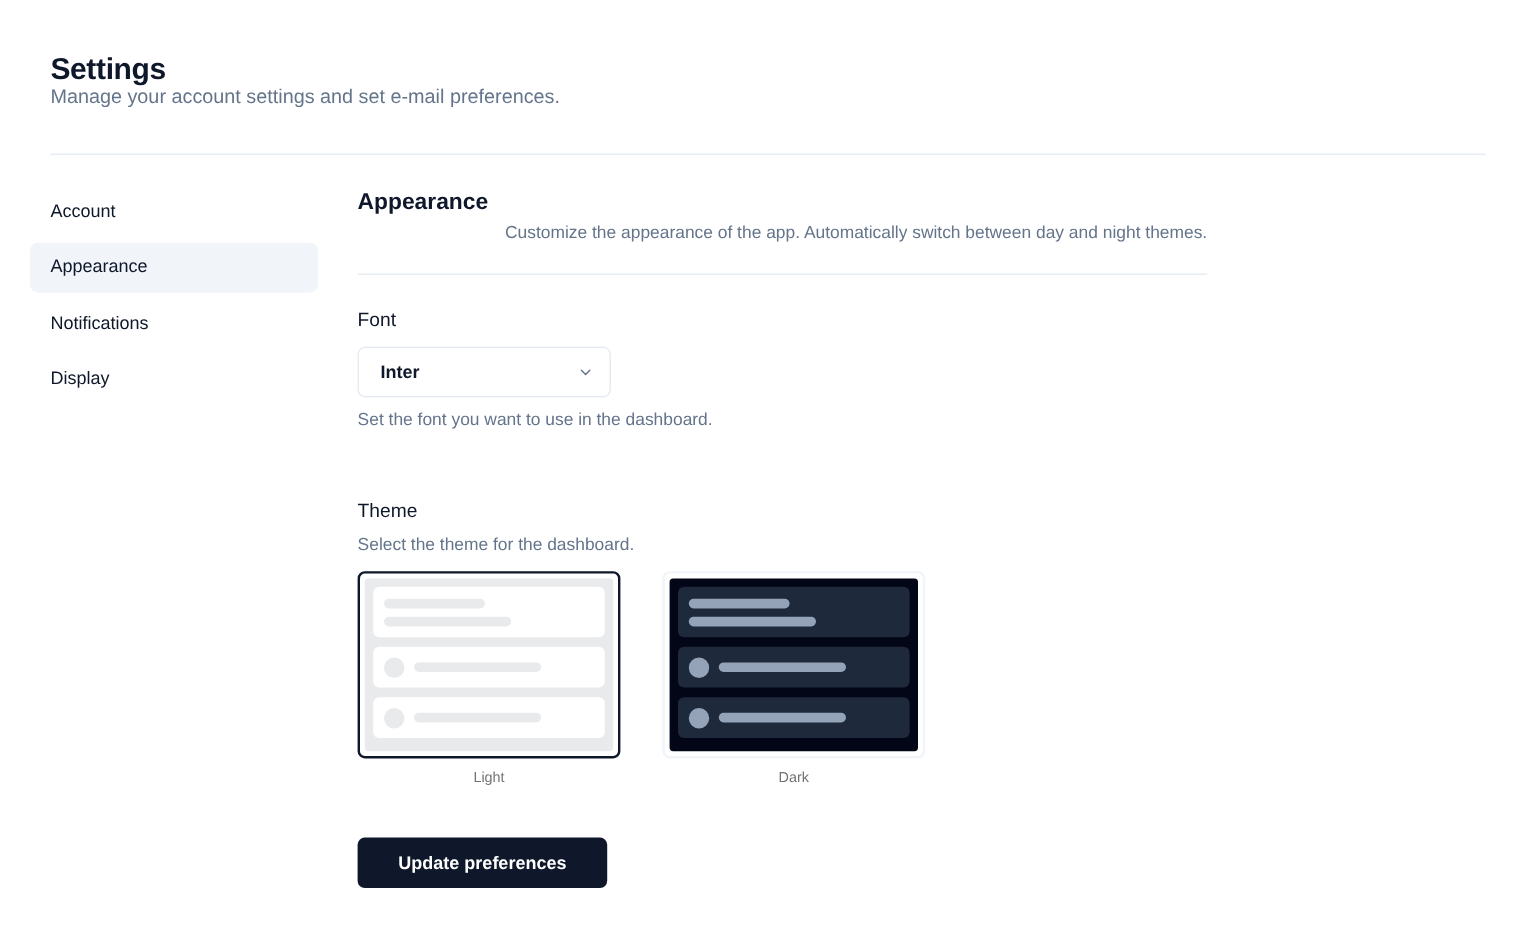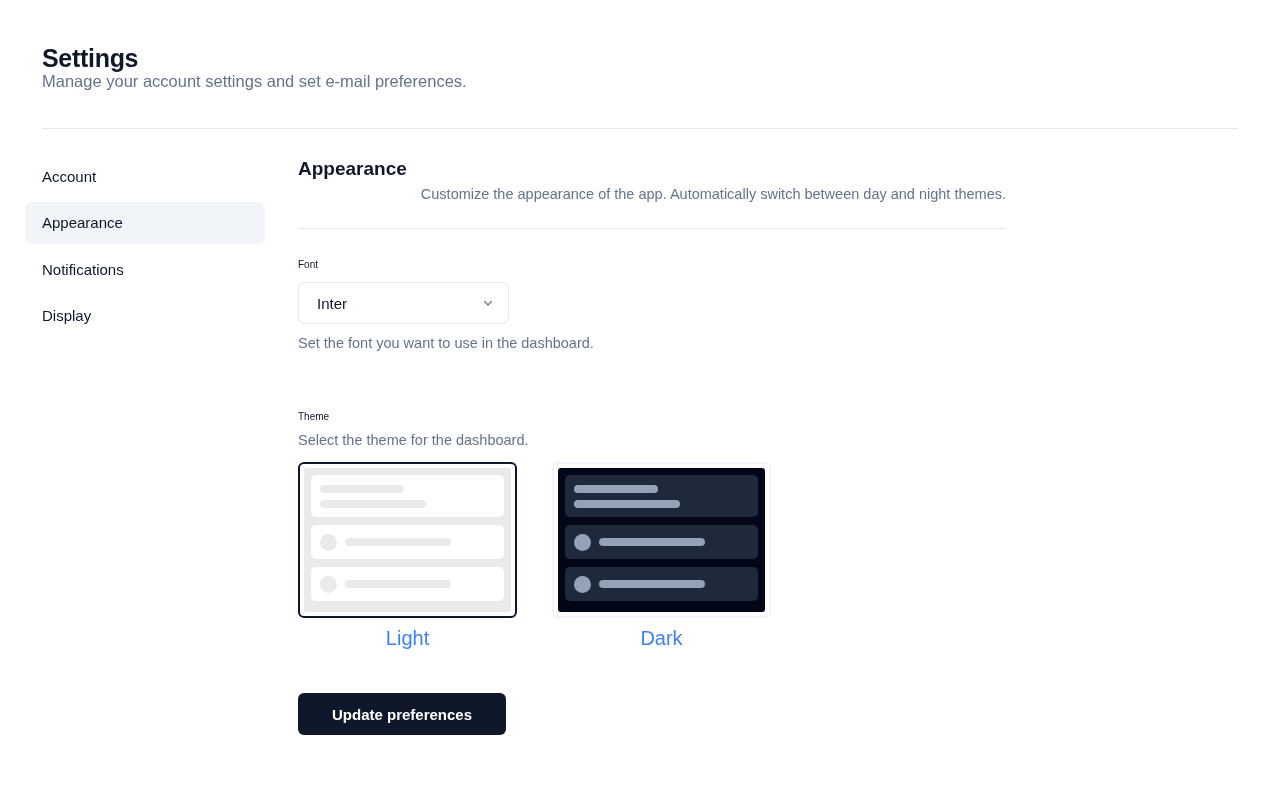--- a/index.html
+++ b/index.html
@@ -12,23 +12,23 @@
 
     .sidebar { position: absolute; left: 25px; top: 155px; width: 240px; }
     .sidebar-item { height: 42px; margin-bottom: 4.5px; padding-left: 17px; display: flex; align-items: center; font-size: 15px; color: #0f172a; border-radius: 7px; cursor: pointer; }
     .sidebar-item.active { background: #f1f5f9; }
 
     .main { position: absolute; left: 298px; top: 158px; width: 708px; }
     .section-title { font-size: 19px; color: #0f172a; }
     .section-desc { margin-top: 6px; font-size: 14.5px; color: #64748b; text-align: right; }
     .section-divider { margin-top: 26px; height: 1px; background: #e2e8f0; }
 
-    .field-label { font-size: 10px; color: #0f172a; font-weight: 500; }
+    .field-label { font-size: 16px; color: #0f172a; font-weight: 500; }
     .font-label { margin-top: 30px; }
-    .select { margin-top: 12px; width: 211px; height: 42px; border: 1px solid #e2e8f0; border-radius: 6px; display: flex; align-items: center; justify-content: space-between; padding: 0 15px 0 18px; font-size: 15px; color: #0f172a; cursor: pointer; background: #fff; }
+    .select { margin-top: 12px; width: 211px; height: 42px; border: 1px solid #e2e8f0; border-radius: 6px; display: flex; align-items: center; justify-content: space-between; padding: 0 15px 0 18px; font-size: 15px; color: #0f172a; cursor: pointer; background: #fff; font-weight: bold; }
     .chevron { width: 10px; height: 10px; }
     .help { margin-top: 11px; font-size: 14.5px; color: #64748b; }
     .theme-label { margin-top: 60px; }
     .theme-help { margin-top: 10px; }
 
     .themes { margin-top: 14px; display: flex; gap: 35px; }
     .theme-option { display: flex; flex-direction: column; align-items: center; cursor: pointer; }
     .theme-frame { width: 219px; height: 156px; border-radius: 6px; padding: 4px; }
     .theme-frame.selected { border: 2px solid #0f172a; }
     .theme-frame.unselected { border: 2px solid #f1f5f9; }
@@ -38,21 +38,21 @@
     .pcard { border-radius: 5px; padding: 0 9px; display: flex; align-items: center; gap: 8px; }
     .pcard.top { height: 42px; flex-direction: column; align-items: flex-start; justify-content: center; gap: 7px; }
     .pcard.row { height: 34px; }
     .light .pcard { background: #ffffff; }
     .dark .pcard { background: #1e293b; }
     .bar { height: 8px; border-radius: 4px; }
     .light .bar, .light .dot { background: #e9eaec; }
     .dark .bar, .dark .dot { background: #94a3b8; }
     .dot { width: 17px; height: 17px; border-radius: 50%; flex: none; }
     .w84 { width: 84px; } .w106 { width: 106px; }
-    .theme-name { margin-top: 9px; font-size: 20px; color: #3b82f6; }
+    .theme-name { margin-top: 9px; font-size: 12px; color: #737373; }
 
     .submit { margin-top: 43px; height: 42px; width: 208px; background: #0f172a; color: #ffffff; border: none; border-radius: 6px; font-size: 15px; font-weight: 600; font-family: "Liberation Sans", sans-serif; cursor: pointer; }
   </style>
 </head>
 <body>
 
 <h1 class="page-title">Settings</h1>
 <p class="page-subtitle">Manage your account settings and set e-mail preferences.</p>
 <div class="header-divider"></div>
 

